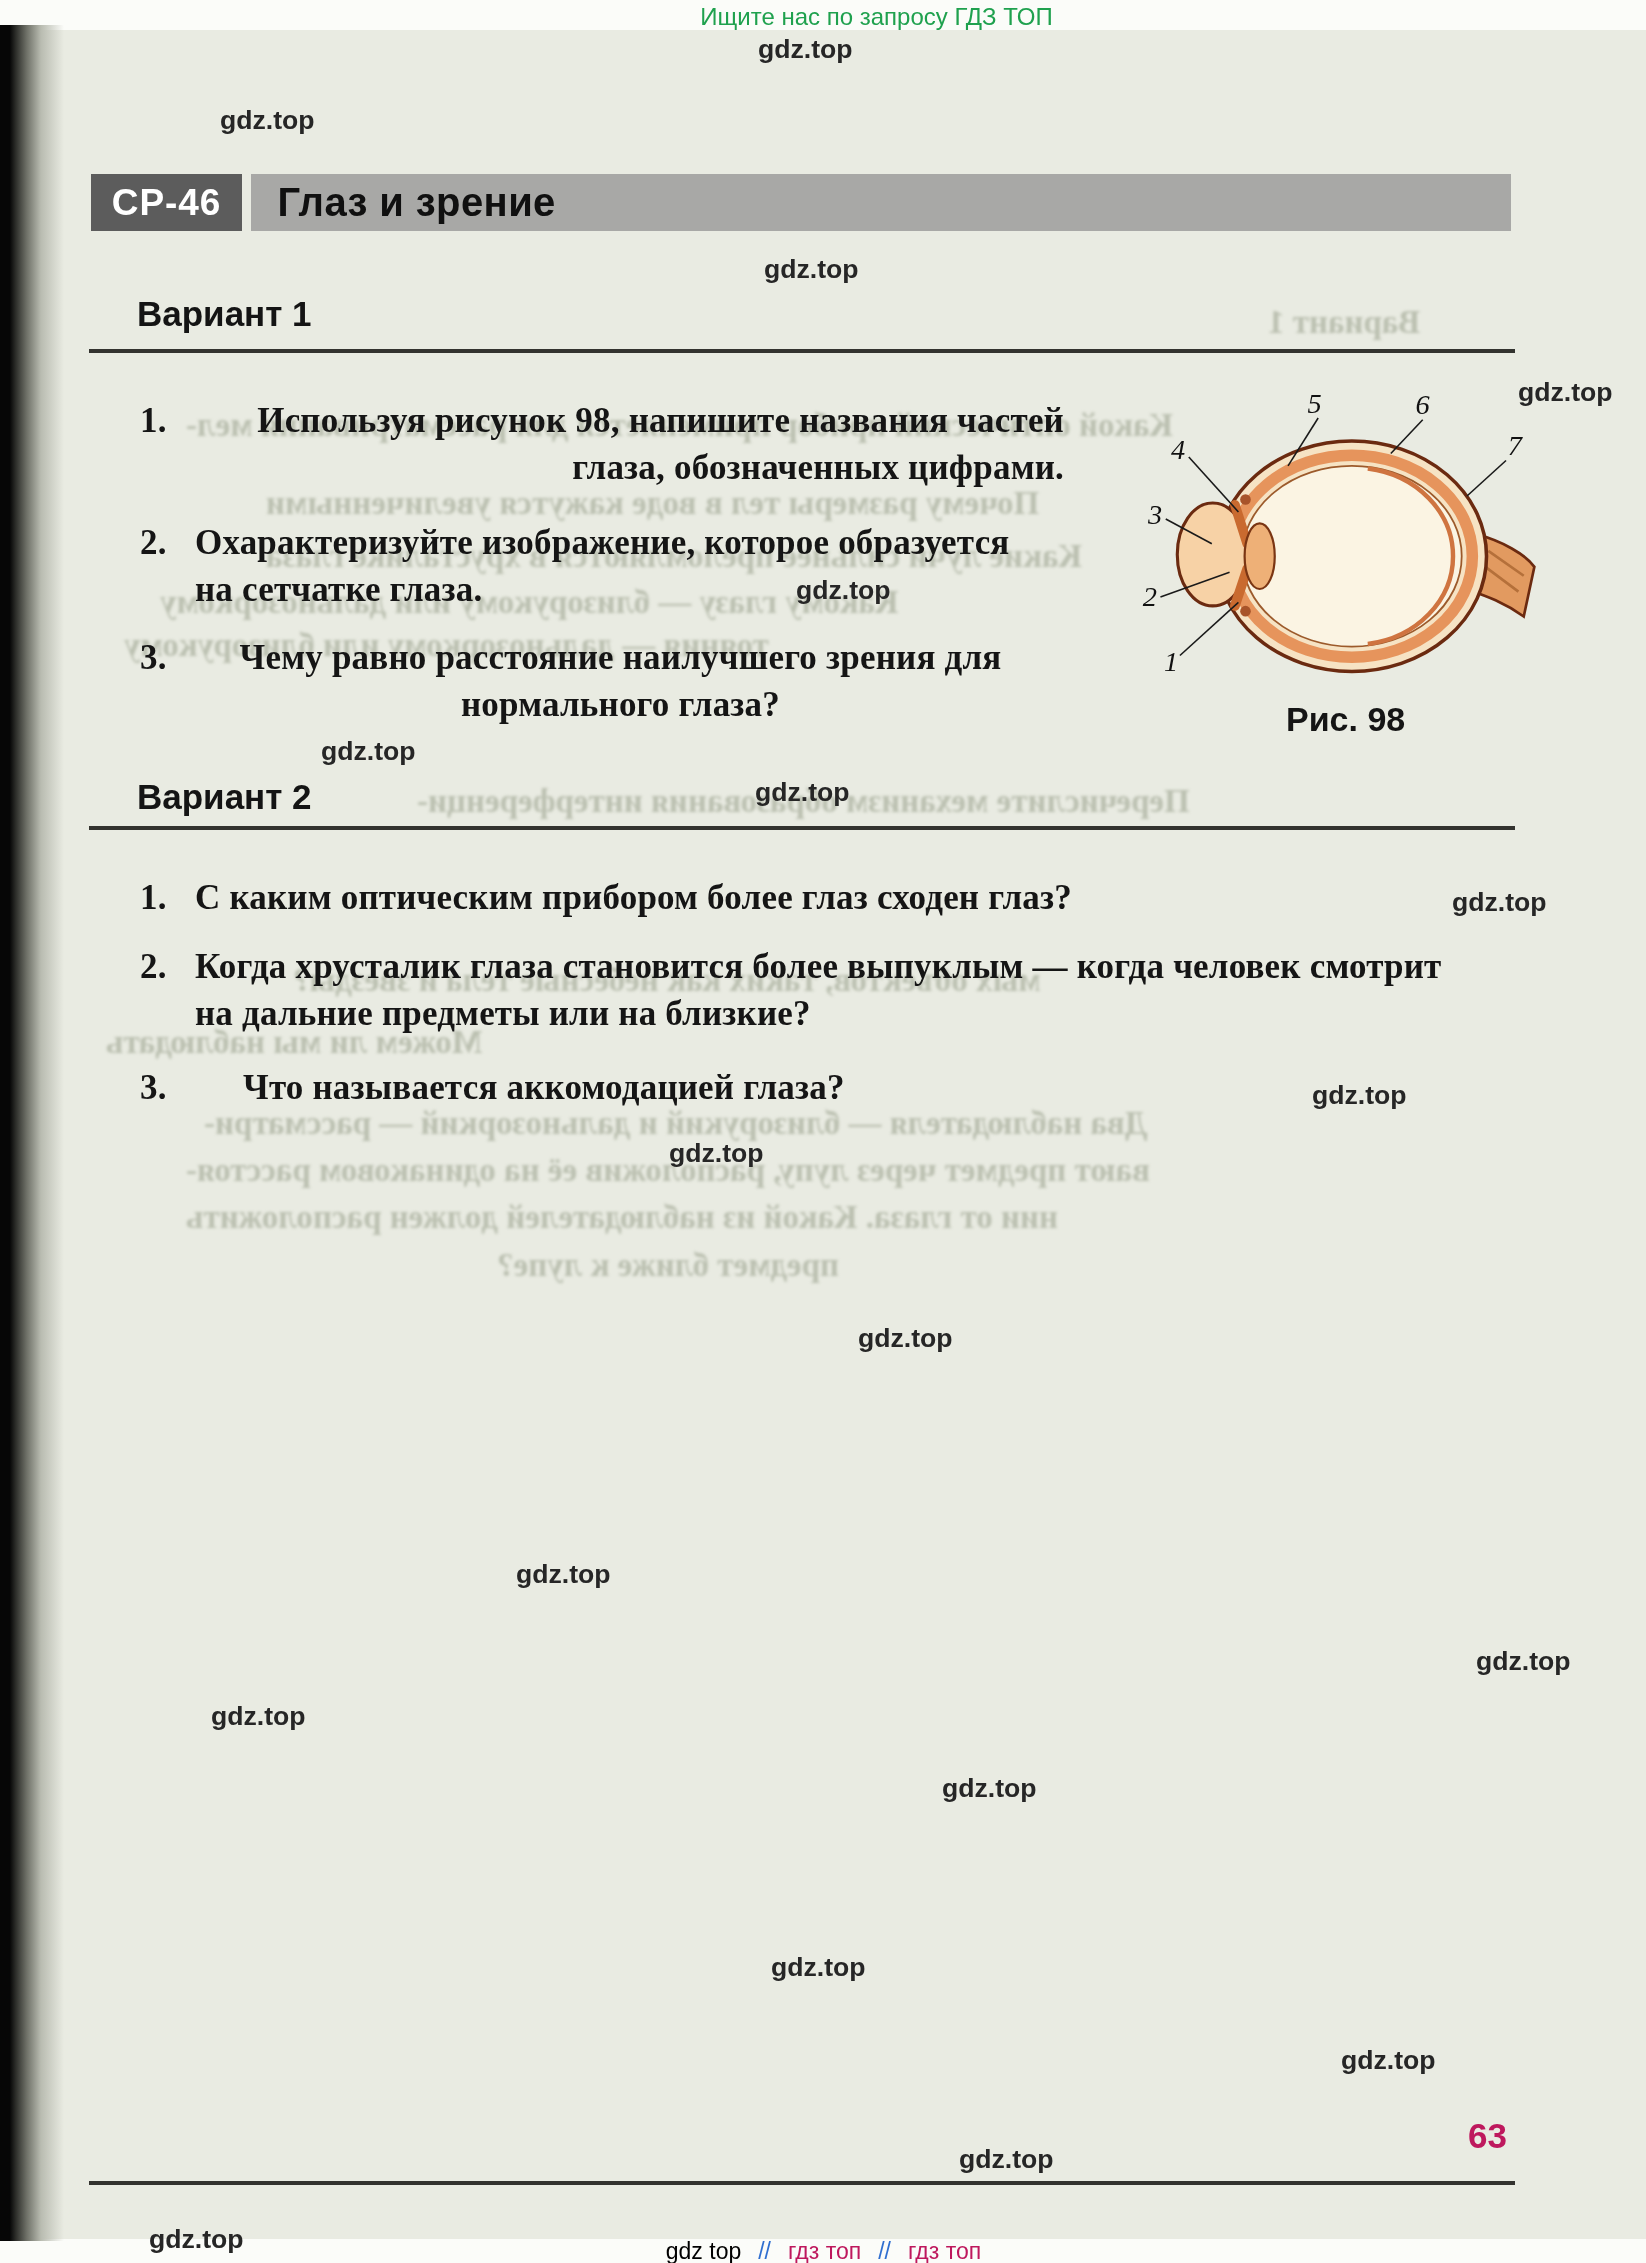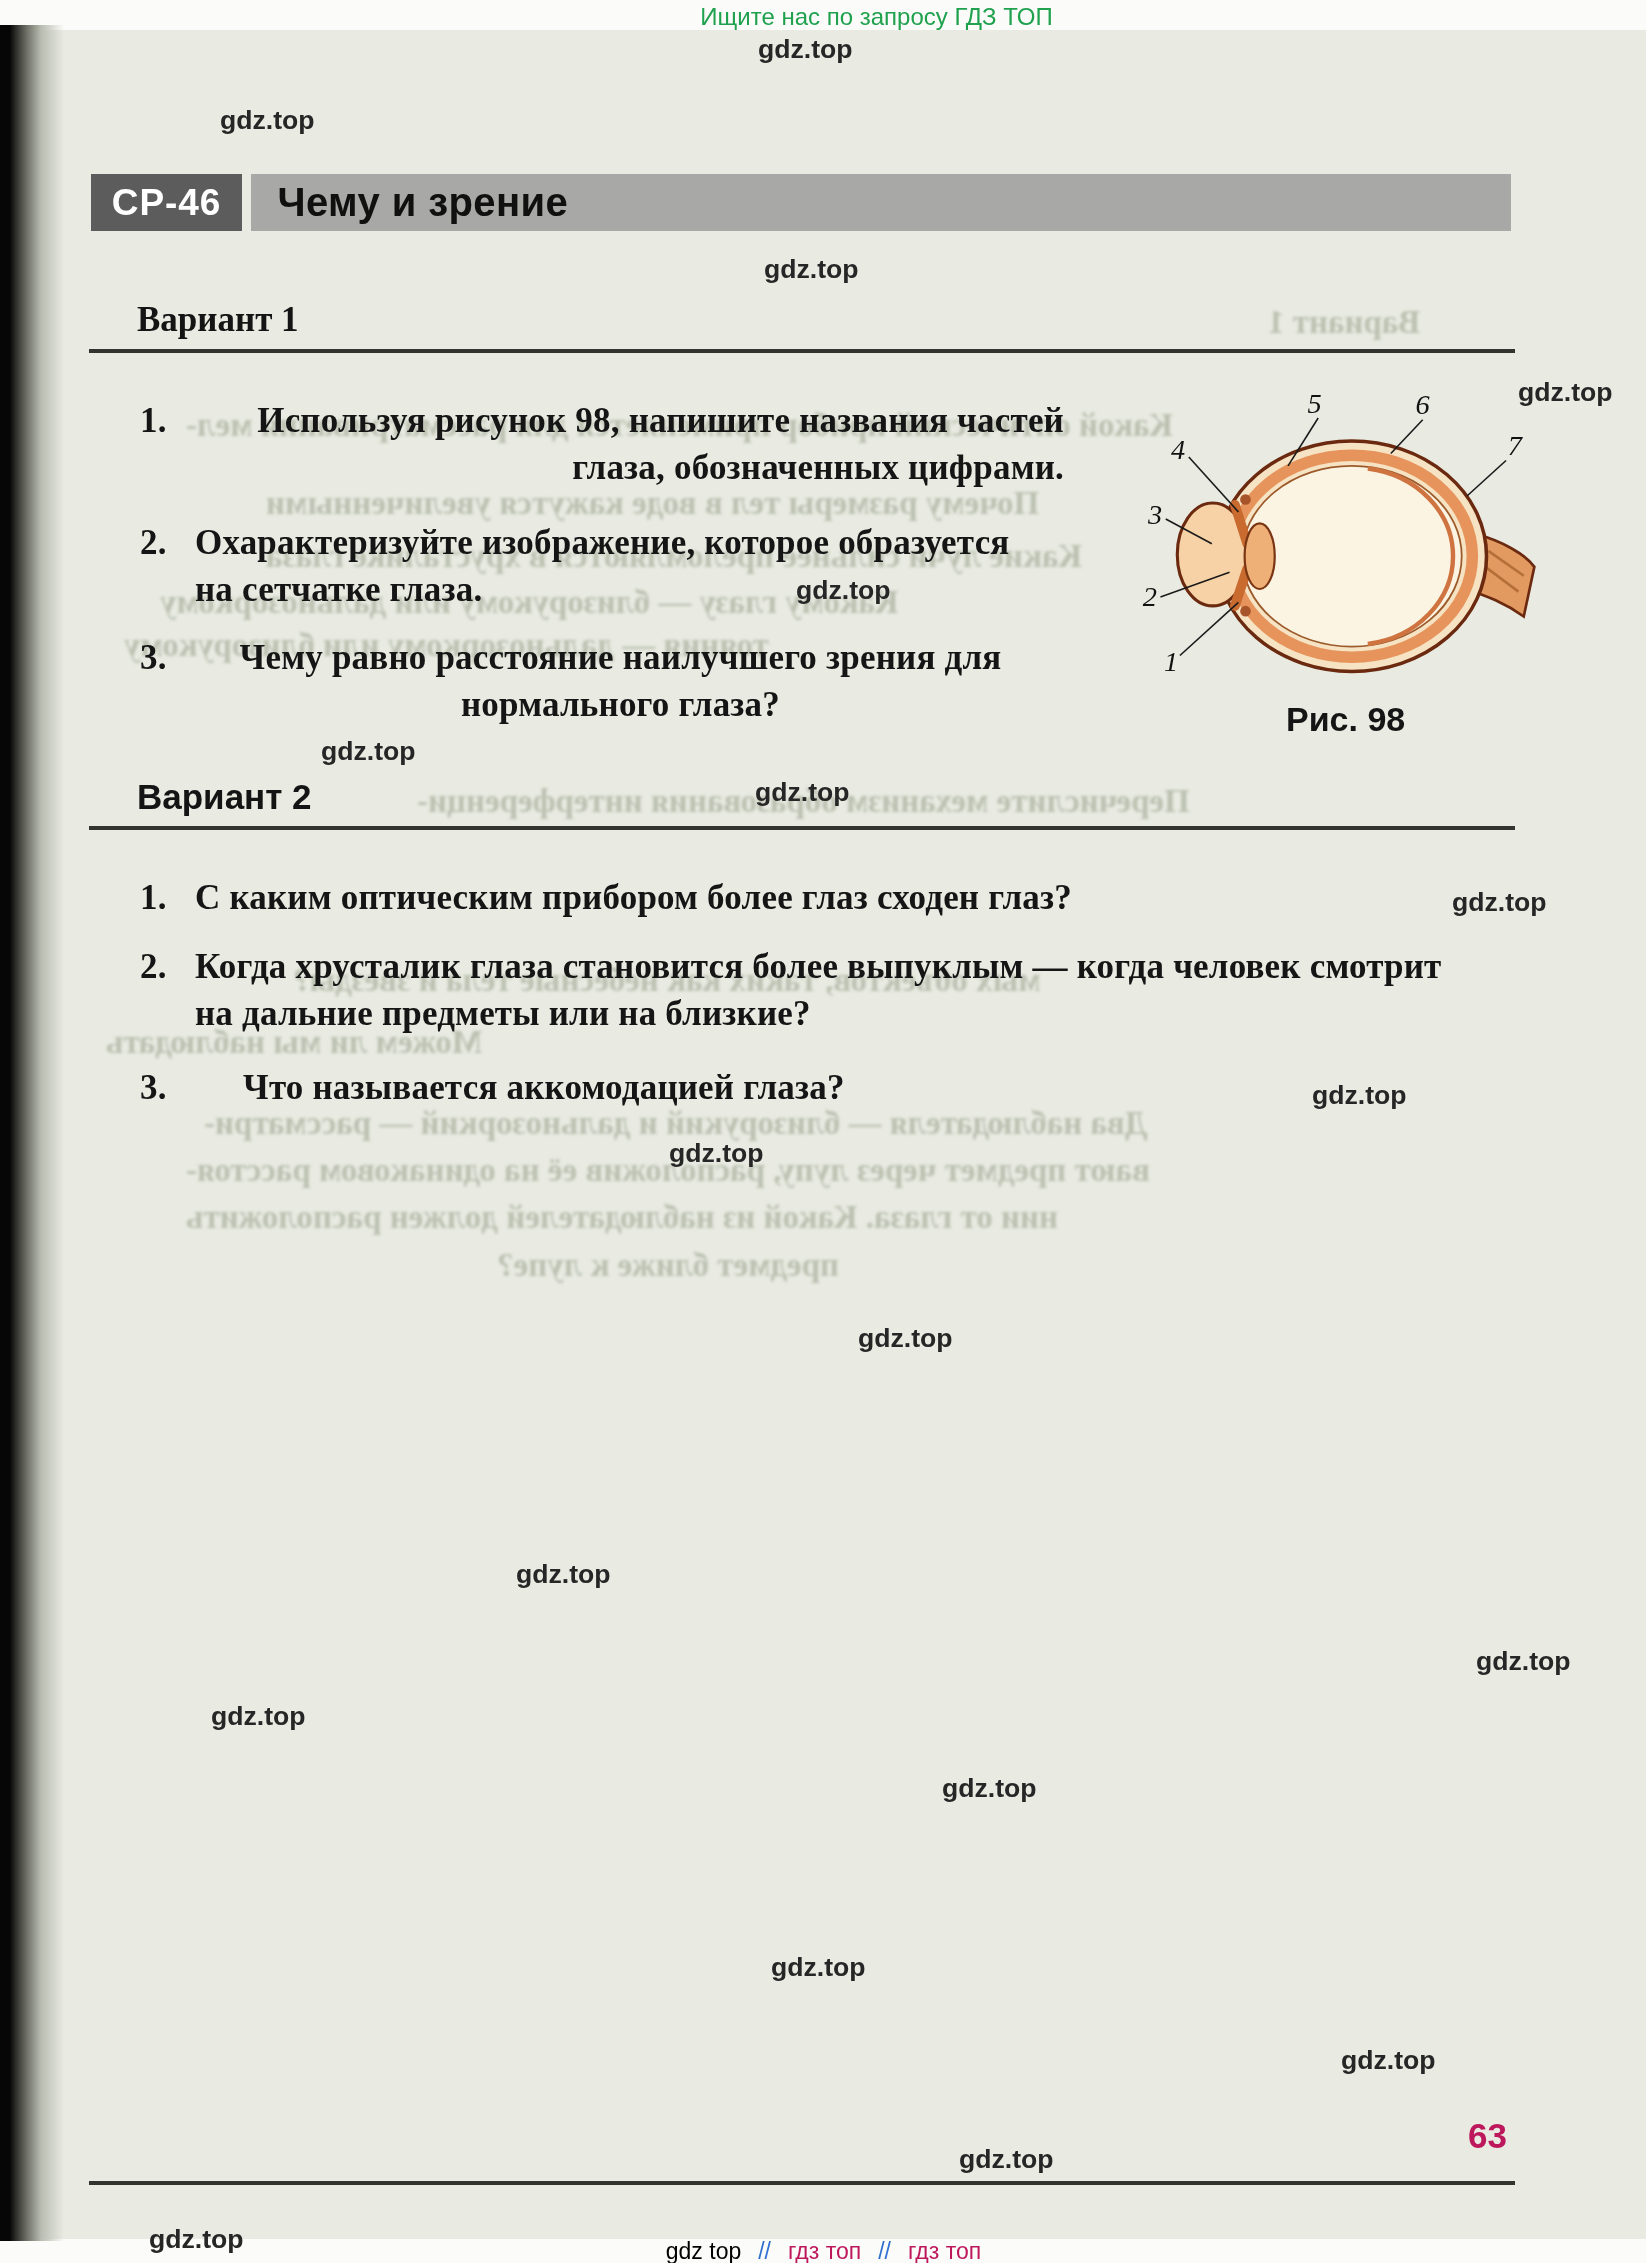--- a/index.html
+++ b/index.html
@@ -77,24 +77,24 @@
 <div class="bleed" style="left:417px; top:777px;">Перечислите механизм образования интерференци-</div>
 <div class="bleed" style="left:293px; top:956px;">мых объектов, таких как небесные тела и звезды?</div>
 <div class="bleed" style="left:106px; top:1018px;">Можем ли мы наблюдать</div>
 <div class="bleed" style="left:204px; top:1099px;">Два наблюдателя — близорукий и дальнозоркий — рассматри-</div>
 <div class="bleed" style="left:186px; top:1146px;">вают предмет через лупу, расположив её на одинаковом расстоя-</div>
 <div class="bleed" style="left:186px; top:1193px;">нии от глаза. Какой из наблюдателей должен расположить</div>
 <div class="bleed" style="left:497px; top:1241px;">предмет ближе к лупе?</div>
 
 <div class="header-row">
   <div class="badge">СР-46</div>
-  <div class="title-bar">Чему и зрение</div>
+  <div class="title-bar">Глаз и зрение</div>
 </div>
 
-<div class="variant-heading" style="top:300px;font-family:Liberation Serif, serif;">Вариант 1</div>
+<div class="variant-heading" style="top:294px;">Вариант 1</div>
 <div class="hrule" style="top:349px;"></div>
 
 <div class="question" style="left:140px; top:397px;">
   <div class="qnum">1.</div>
   <div class="qtext" style="width:869px;text-align:right;">Используя рисунок 98, напишите названия частей глаза, обозначенных цифрами.</div>
 </div>
 <div class="question" style="left:140px; top:519px;">
   <div class="qnum">2.</div>
   <div class="qtext" style="width:851px;">Охарактеризуйте изображение, которое образуется на сетчатке глаза.</div>
 </div>

